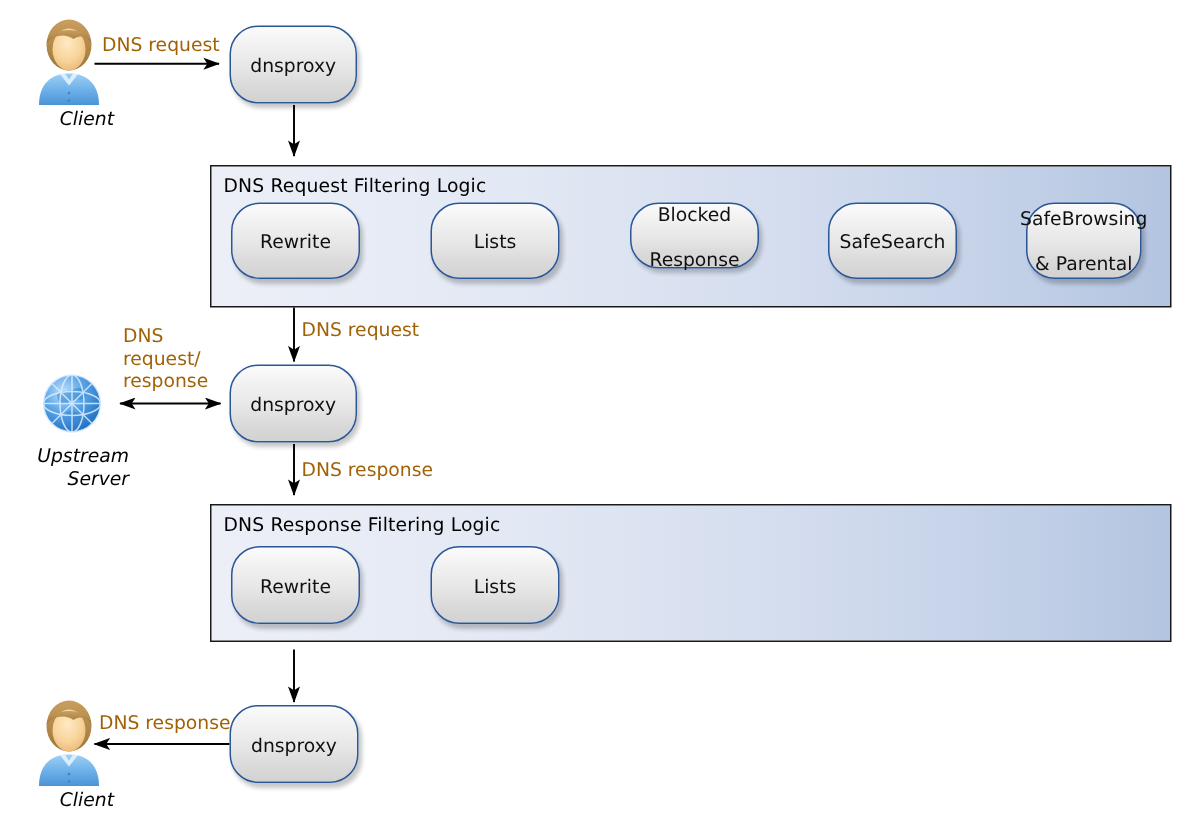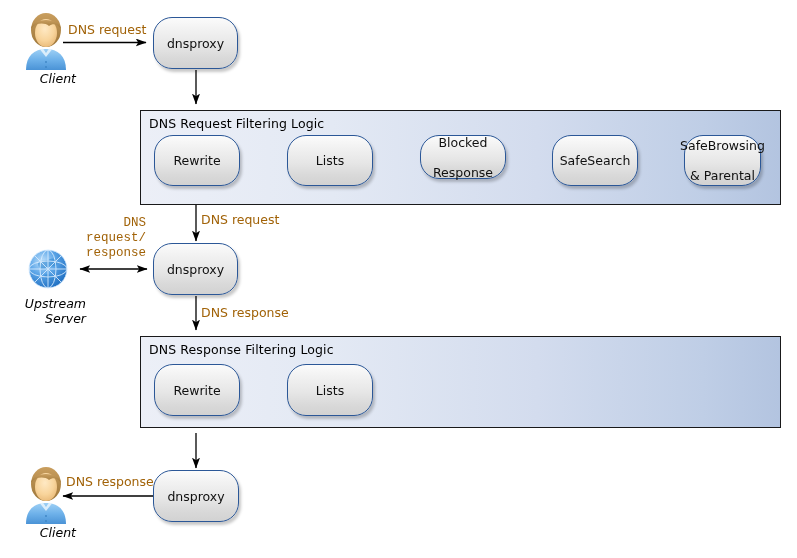--- a/index.html
+++ b/index.html
@@ -47,21 +47,21 @@
 
   
   .elabel{
     position:absolute;
     font-size:12.5px;
     line-height:15px;
     color:#a16207;
     white-space:nowrap;
     background:transparent;
   }
-  .elabel.ctr{text-align:right;white-space:normal;font-family:Liberation Mono, monospace;}
+  .elabel.ctr{text-align:left;white-space:normal;}
 
   
   .caption{
     position:absolute;
     font-size:12.5px;
     line-height:15px;
     text-align:right;
     color:#000;
     font-style:italic;
   }

